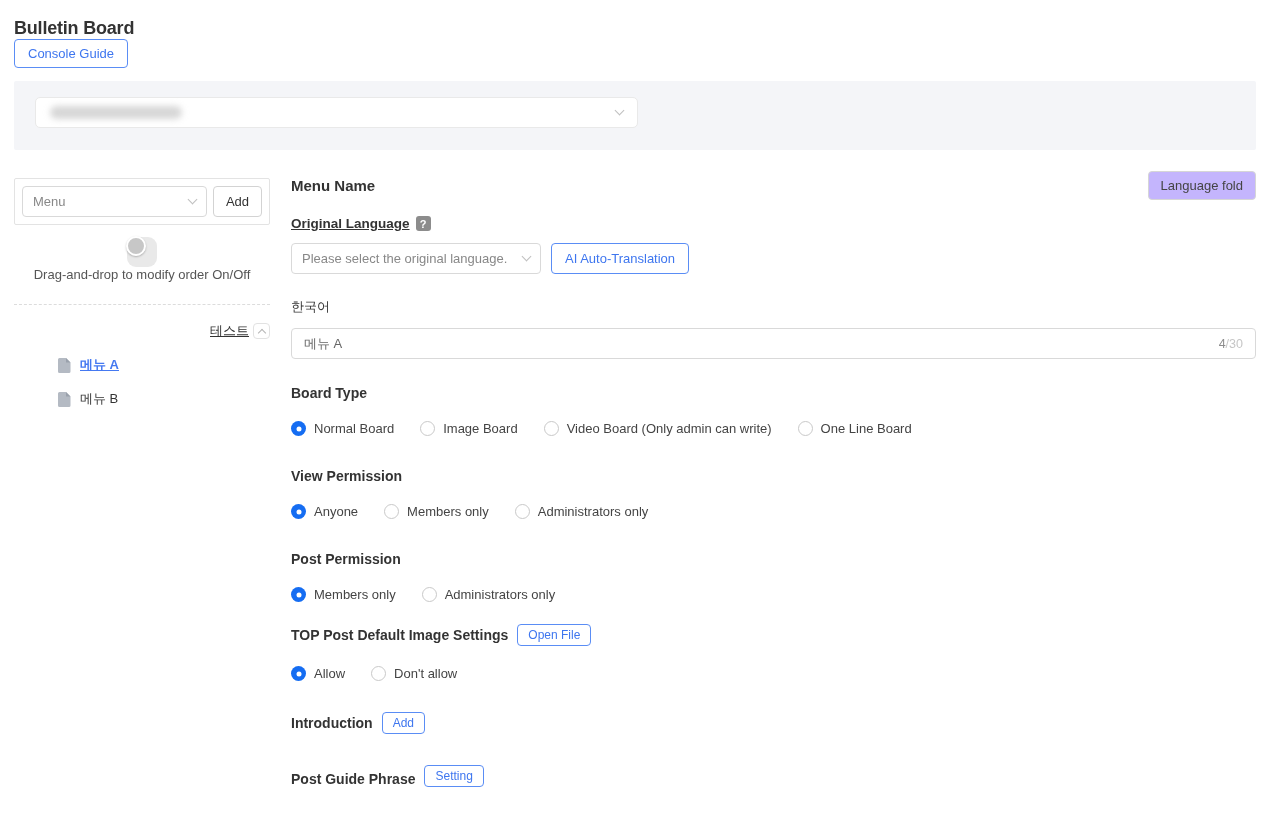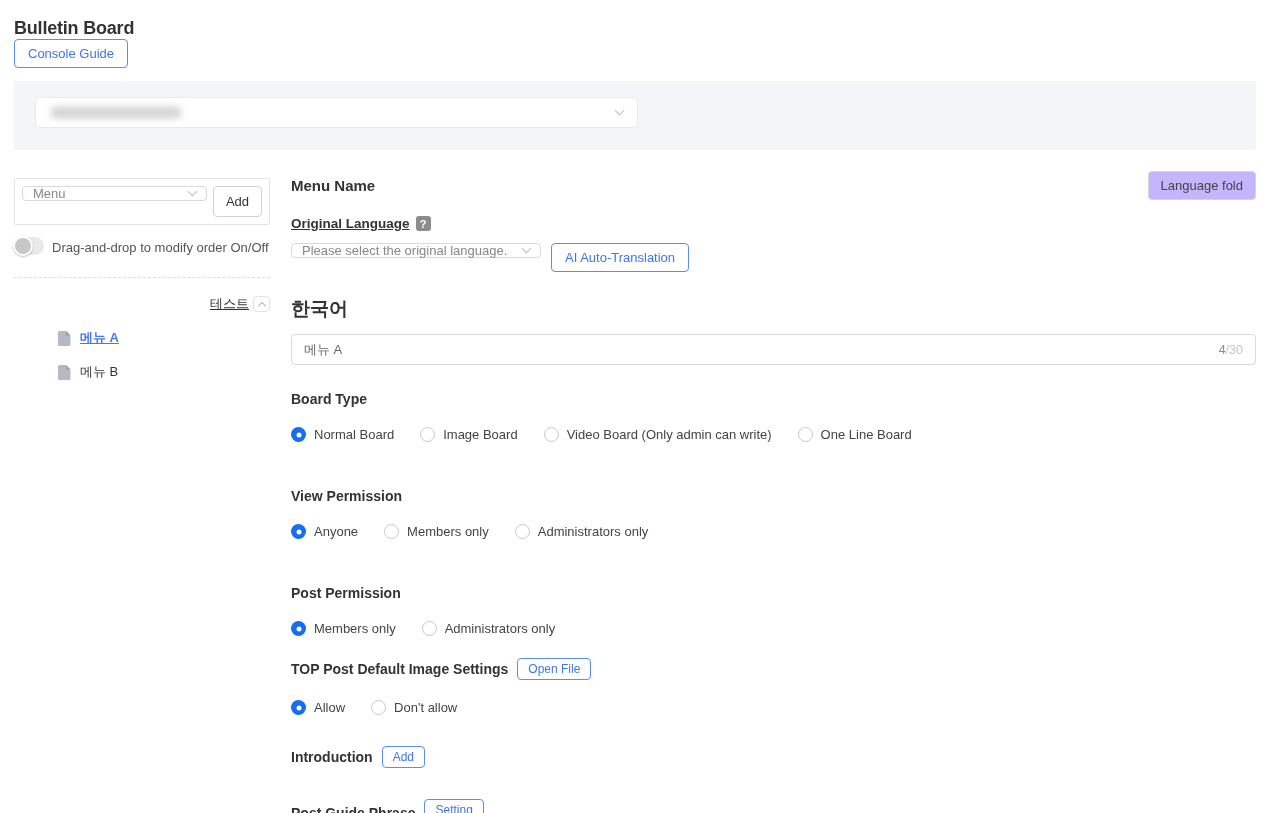--- a/index.html
+++ b/index.html
@@ -29,26 +29,26 @@
   .sp { flex:1; }
 
   
   .content { display:flex; margin-top:21px; }
   .sidebar { width:256px; flex:0 0 256px; }
   .main { flex:1; margin-left:21px; }
 
   
   .side-box { margin-top:7px; border:1px solid #e3e3e3; border-radius:2px; background:#fff;
     padding:7px; display:flex; gap:6px; }
-  .select { height:15px; border:1px solid #d9d9d9; border-radius:4px; background:#fff;
+  .select { height:31px; border:1px solid #d9d9d9; border-radius:4px; background:#fff;
     display:flex; align-items:center; padding:0 10px; font-size:13px; color:#888; cursor:pointer; }
   .side-box .select { flex:1; }
   .btn-add { border:1px solid #d3d3d3; color:#333; background:#fff; border-radius:4px;
     font-size:13px; width:49px; height:31px; display:flex; align-items:center; justify-content:center; cursor:pointer; }
-  .toggle-row { margin-top:12px; display:flex; align-items:flex-end; gap:8px; }
+  .toggle-row { margin-top:12px; display:flex; align-items:center; gap:0;flex-direction:column; }
   .toggle { width:30px; height:18px; border-radius:9px; background:#e9e9e9; position:relative; cursor:pointer; flex:0 0 30px; }
   .knob { position:absolute; left:-1px; top:-1px; width:20px; height:20px; border-radius:50%;
     background:#c7c7c7; border:2px solid #fff; box-shadow:0 1px 2px rgba(0,0,0,.25); }
   .toggle-label { font-size:13px; color:#555; }
   .dash-div { margin-top:22px; border-top:1px dashed #dcdcdc; }
   .tree { margin-top:17px; }
   .tree-group { display:flex; align-items:center; gap:4px; padding-left:2px;justify-content:flex-end; }
   .tree-group-label { font-size:13px; color:#333; text-decoration:underline; cursor:pointer; }
   .fold-badge { width:17px; height:16px; border:1px solid #e2e2e2; border-radius:4px; background:#fff;
     display:flex; align-items:center; justify-content:center; cursor:pointer; }
@@ -60,28 +60,28 @@
 
   
   .main-hdr { display:flex; justify-content:space-between; align-items:flex-start; }
   .h-menu-name { font-size:15px; font-weight:600; margin-top:6px; }
   .lbl-row { margin-top:16px; display:flex; align-items:center; gap:6px; }
   .field-label { font-size:13.5px; font-weight:600; color:#333;text-decoration:underline; }
   .help-badge { width:15px; height:15px; background:#8c8c8c; color:#fff; border-radius:3px;
     font-size:11px; font-weight:700; display:flex; align-items:center; justify-content:center; cursor:pointer; }
   .olang-row { margin-top:12px; display:flex; gap:10px; }
   .olang-select { width:250px; justify-content:space-between; }
-  .korean-label { margin-top:24px; font-size:19px; font-weight:700; }
+  .korean-label { margin-top:24px; font-size:13px; font-weight:400; }
   .name-input { margin-top:12px; height:31px; border:1px solid #d9d9d9; border-radius:4px;
     display:flex; align-items:center; padding:0 12px; }
   .name-val { font-size:13px; color:#666; flex:1; }
   .counter { font-size:12.5px; }
   .cnt-cur { color:#8d8d8d; } .cnt-max { color:#c6c6c6; }
 
-  .sec-h { font-size:14px; font-weight:600; color:#333; margin-top:46px; }
+  .sec-h { font-size:14px; font-weight:600; color:#333; margin-top:32px; }
   .sec-h.first { margin-top:26px; }
   .radio-row { margin-top:20px; display:flex; align-items:center; gap:26px; }
   .radio { display:flex; align-items:flex-start; gap:8px; cursor:pointer; }
   .rdot { width:15px; height:15px; border-radius:50%; border:1px solid #c9c9c9; background:#fff; position:relative; flex:0 0 15px; }
   .rdot.on { border:none; background:#156df2; }
   .rdot.on::after { content:""; position:absolute; left:50%; top:50%; transform:translate(-50%,-50%);
     width:5px; height:5px; border-radius:50%; background:#fff; }
   .rlabel { font-size:13px; color:#444; }
 
   .inline-row { display:flex; align-items:center; gap:9px; }

